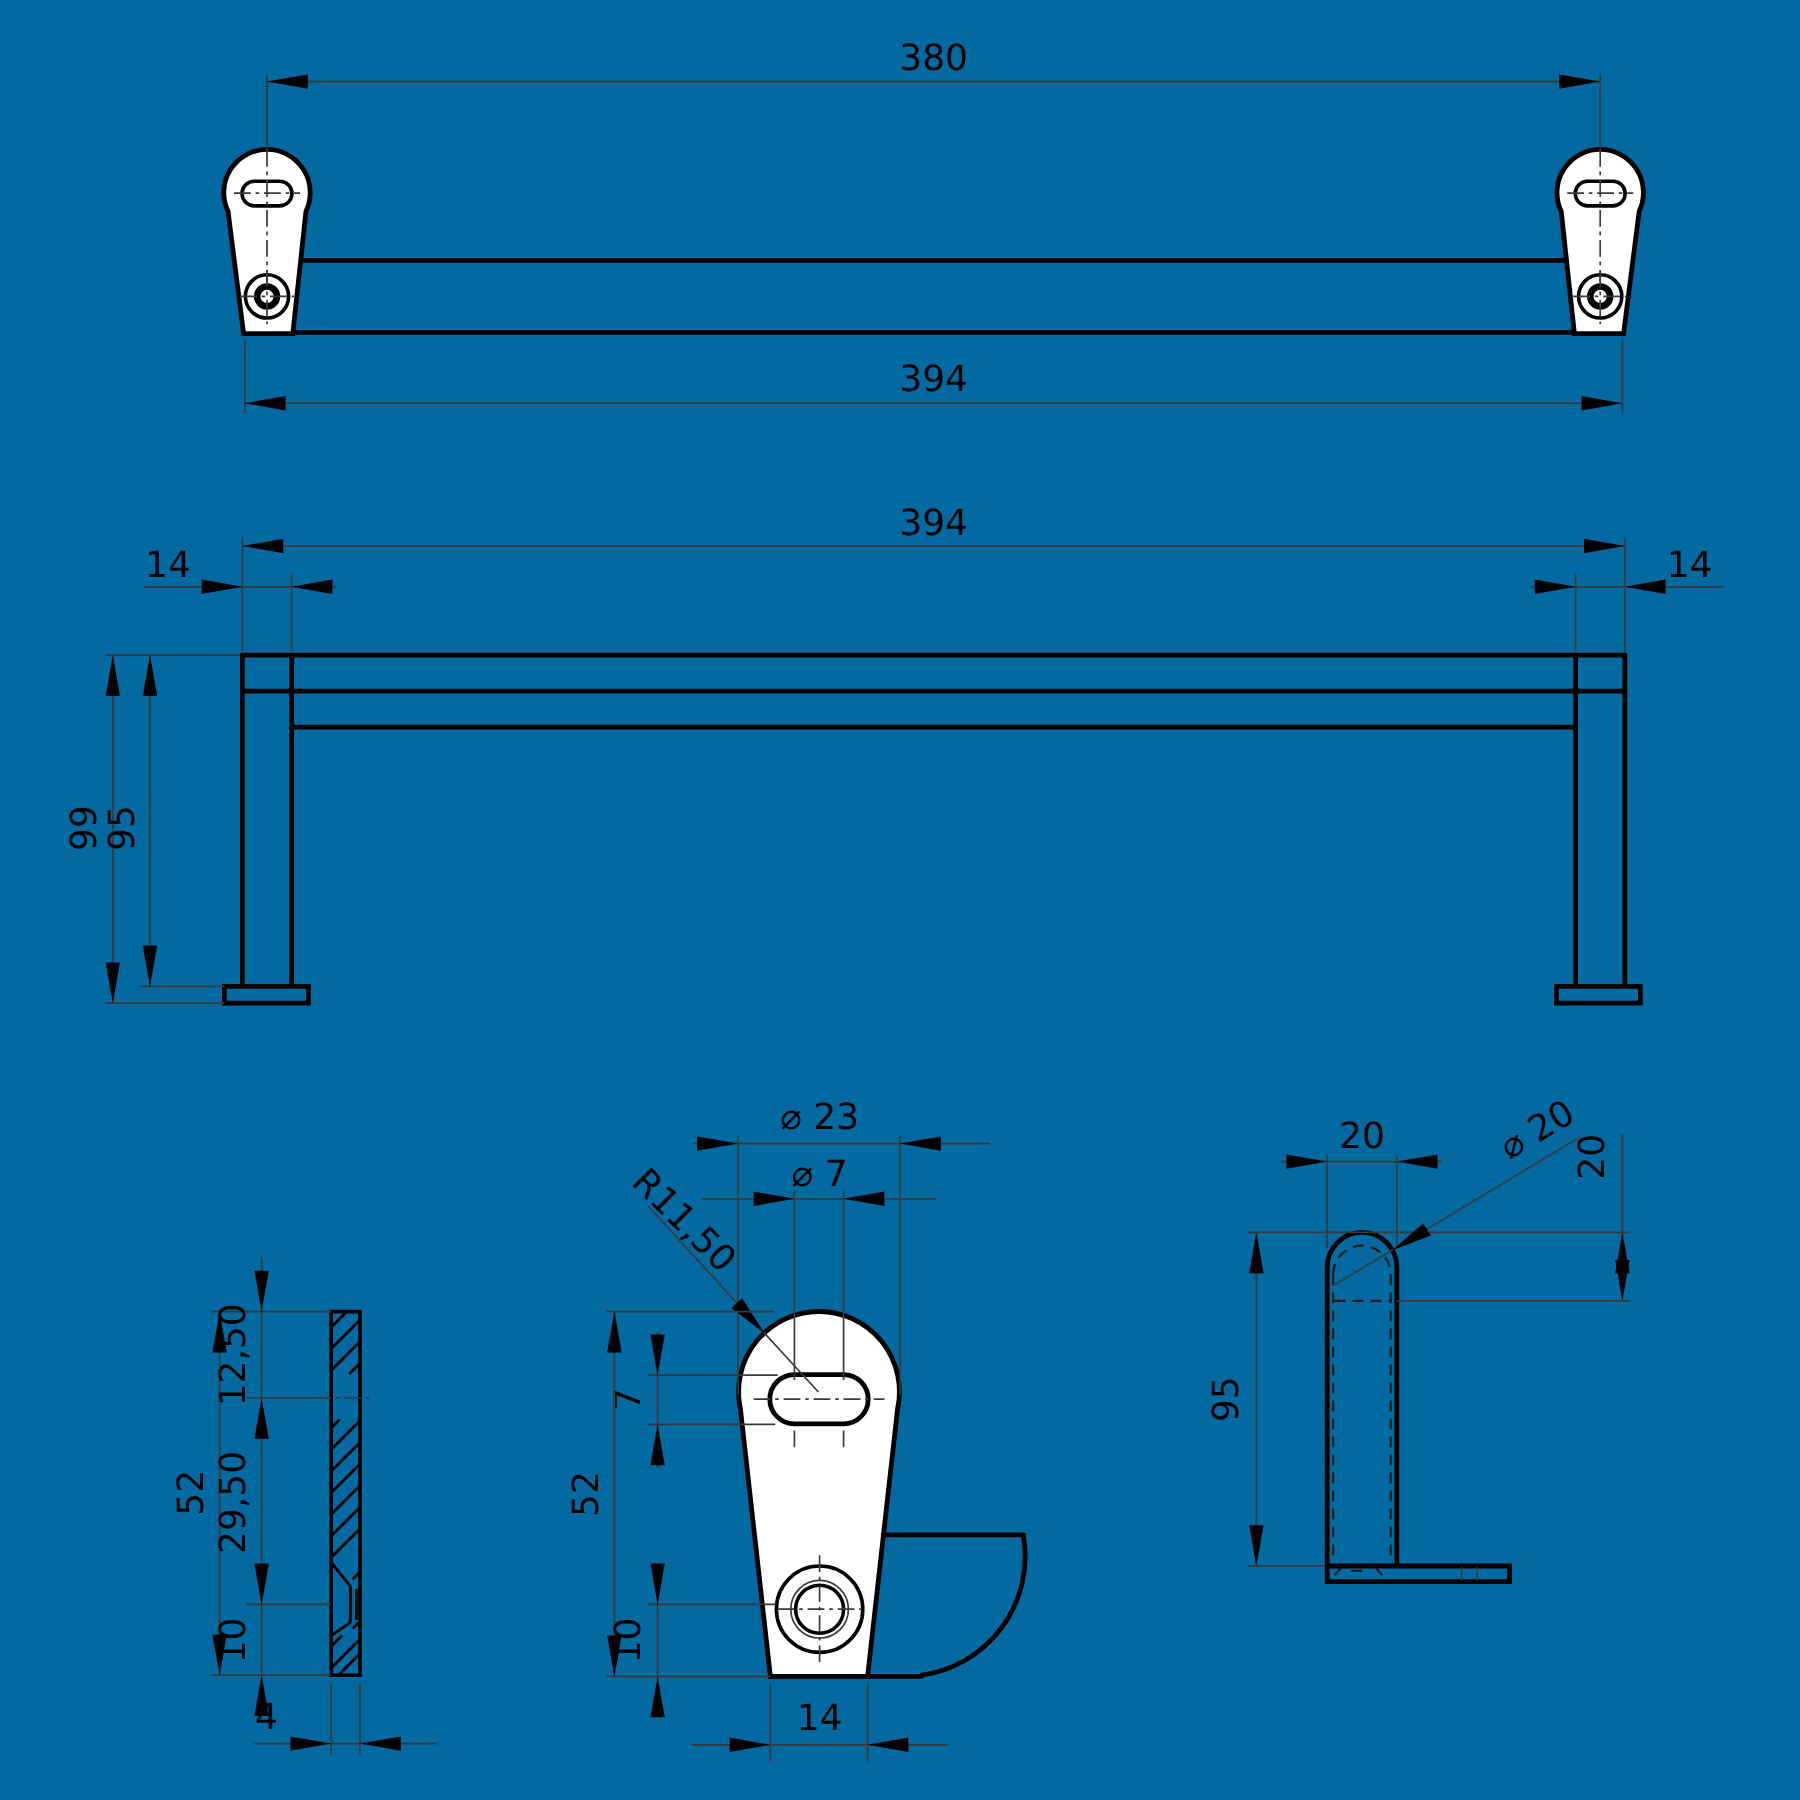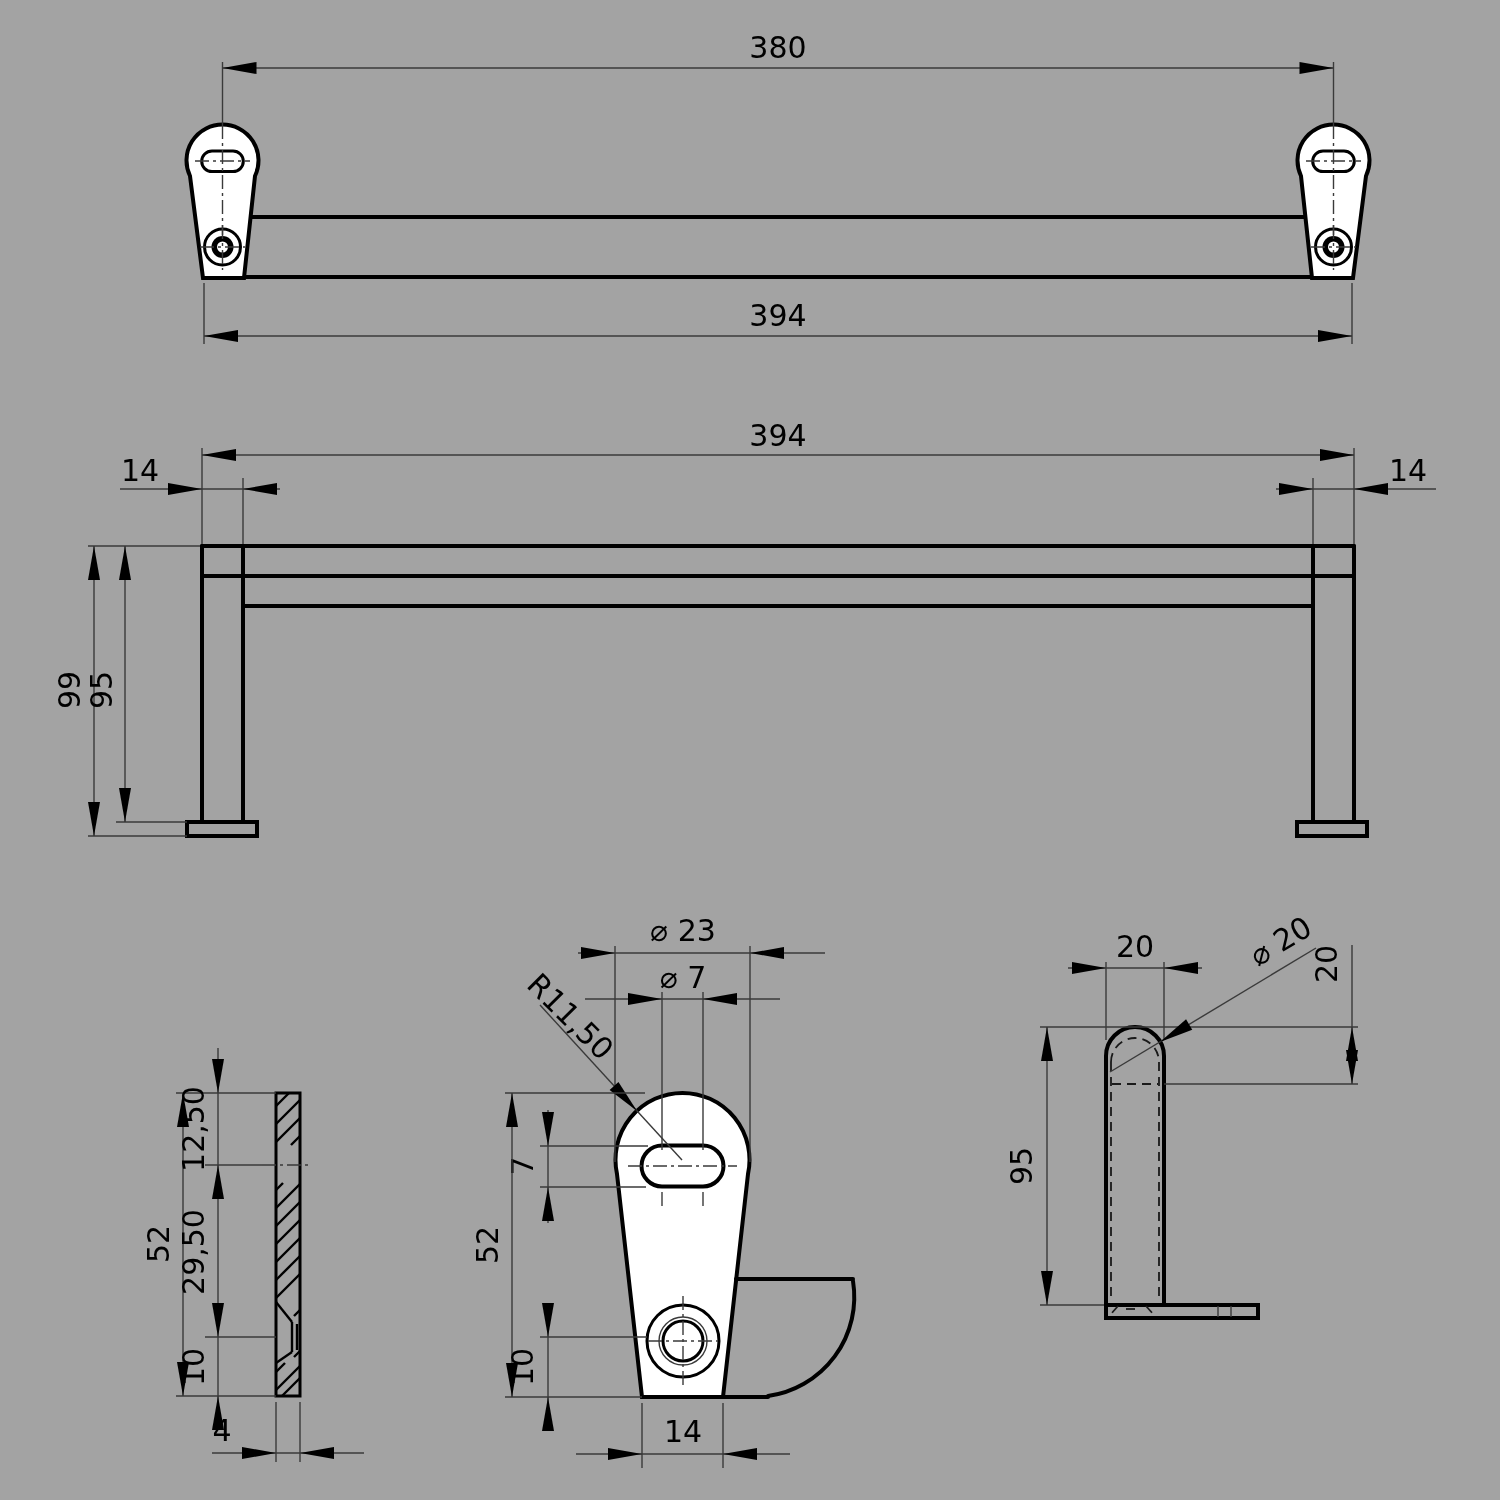--- a/index.html
+++ b/index.html
@@ -1,16 +1,16 @@
 <!DOCTYPE html>
 <html><head>
 <meta charset="utf-8">
 <style>
   html,body{margin:0;padding:0;background:#ffffff;}
-  .stage{width:1500px;height:1500px;background:#a3a3a3;position:relative;font-family:"DejaVu Sans",sans-serif;}
+  .stage{width:1500px;height:1500px;background:#0369a1;position:relative;font-family:"DejaVu Sans",sans-serif;}
   svg text{font-family:"DejaVu Sans","Liberation Sans",sans-serif;font-size:30px;fill:#000;}
   .bold{stroke:#000;stroke-width:4;fill:none;stroke-linecap:round;}
   .bold3{stroke:#000;stroke-width:3;fill:none;}
   .thin{stroke:#3a3a3a;stroke-width:1.4;fill:none;}
   .cdash{stroke:#3a3a3a;stroke-width:1.4;fill:none;stroke-dasharray:14 4 3 4;}
   .hdash{stroke:#1a1a1a;stroke-width:1.8;fill:none;stroke-dasharray:9 6;}
   .hatch{stroke:#000;stroke-width:2.4;fill:none;}
   .arr{fill:#000;stroke:none;}
   .whitefill{fill:#ffffff;}
 </style>

